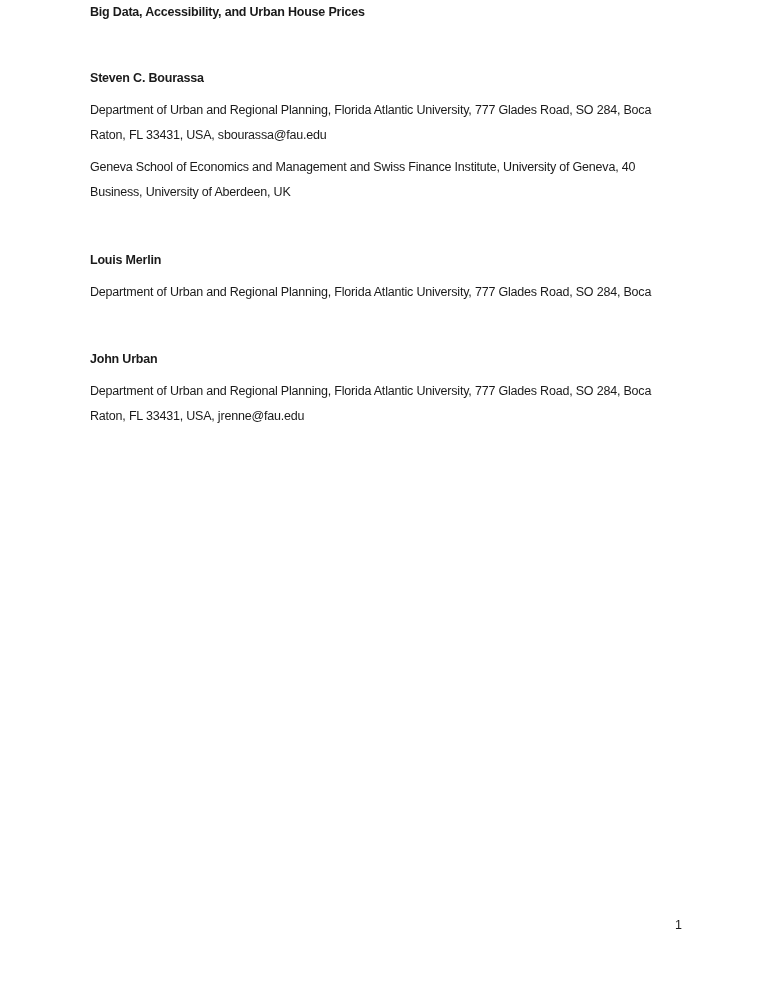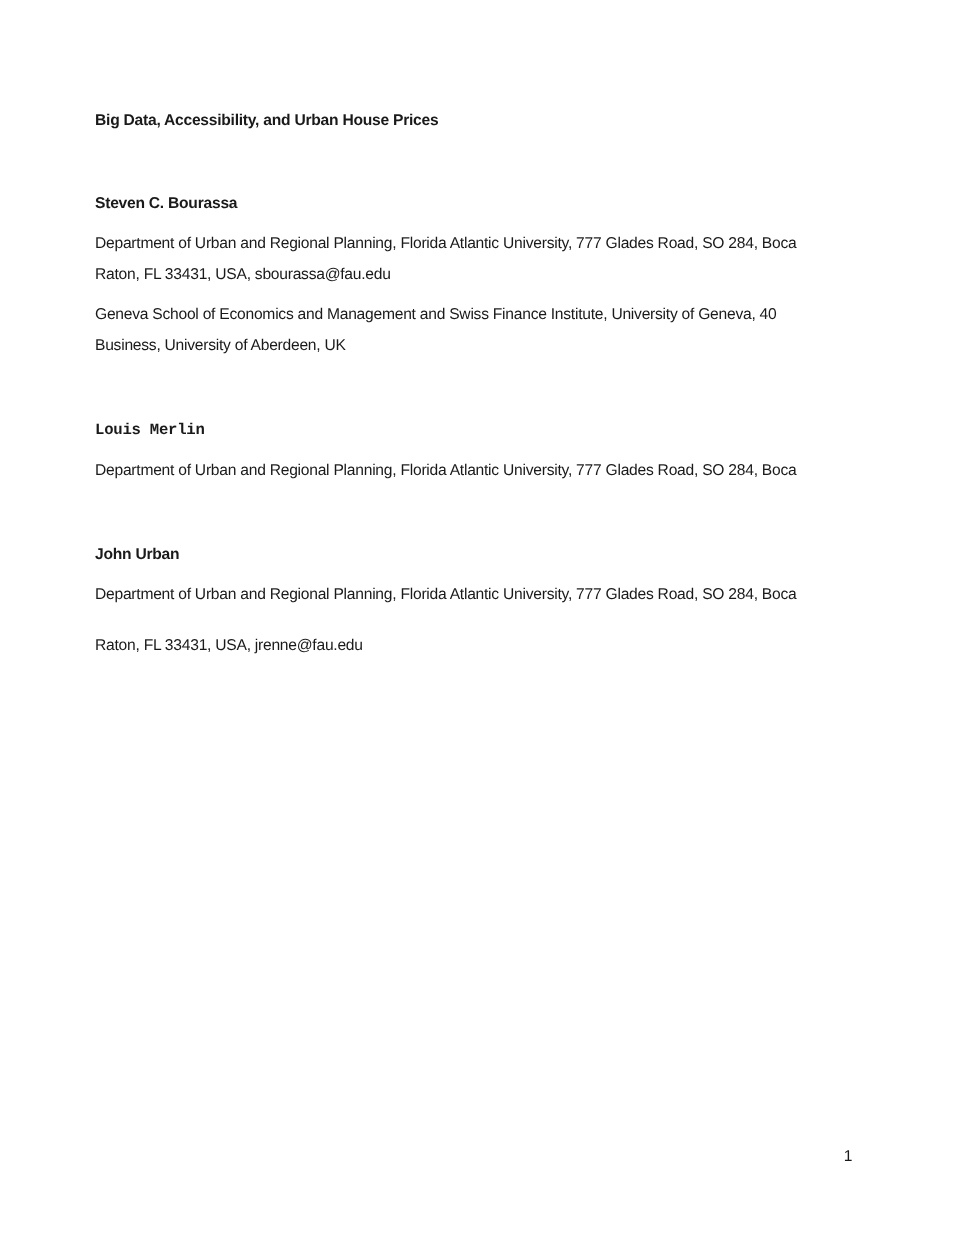--- a/index.html
+++ b/index.html
@@ -12,42 +12,41 @@
     width: 773px;
     height: 1000px;
     background: #ffffff;
     overflow: hidden;
     font-family: "Liberation Sans", sans-serif;
     color: #1a1a1a;
   }
   .content {
     position: absolute;
     top: 0;
-    left: 76px;
+    left: 90px;
     right: 20px;
-    padding-top: 84px;
   }
   .line {
     display: block;
     font-size: 12.5px;
     line-height: 25px;
     letter-spacing: -0.2px;
     white-space: nowrap;
   }
   .paper-title {
     font-weight: 700;
     margin: 0;
   }
   .author-name {
     font-weight: 700;
     margin: 0;
   }
   .author-block-first .author-name { margin-top: 41px; }
   .author-block .author-name { margin-top: 42px; }
-  .author-block-wide .author-name { margin-top: 43px; font-family: Liberation Mono, monospace; }
+  .author-block-wide .author-name { margin-top: 43px; }
   .affiliation {
     margin: 7px 0 0 0;
   }
   .page-number {
     position: absolute;
     top: 913px;
     right: 91px;
     font-size: 12.5px;
     line-height: 25px;
     color: #1a1a1a;
@@ -74,19 +73,19 @@
     </section>
 
     <section class="author-block-wide">
       <h2 class="line author-name">Louis Merlin</h2>
       <p class="line affiliation">Department of Urban and Regional Planning, Florida Atlantic University, 777 Glades Road, SO 284, Boca</p>
     </section>
 
     <section class="author-block">
       <h2 class="line author-name">John Urban</h2>
       <p class="line affiliation">Department of Urban and Regional Planning, Florida Atlantic University, 777 Glades Road, SO 284, Boca</p>
-      <p class="line affiliation" style="margin-top:16px;">Raton, FL 33431, USA, jrenne@fau.edu</p>
+      <p class="line affiliation" style="margin-top:0;">Raton, FL 33431, USA, jrenne@fau.edu</p>
     </section>
 
   </div>
 
   <div class="page-number">1</div>
 </div>
 
 </body></html>

